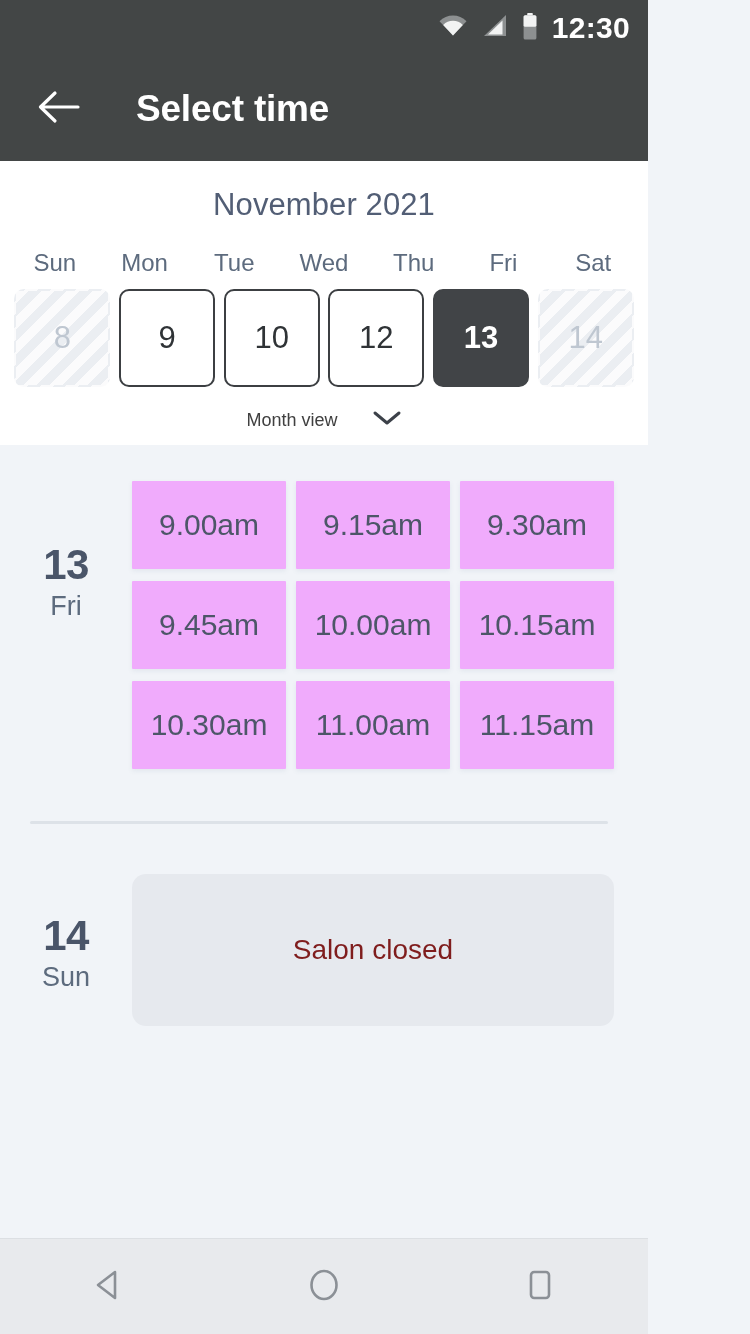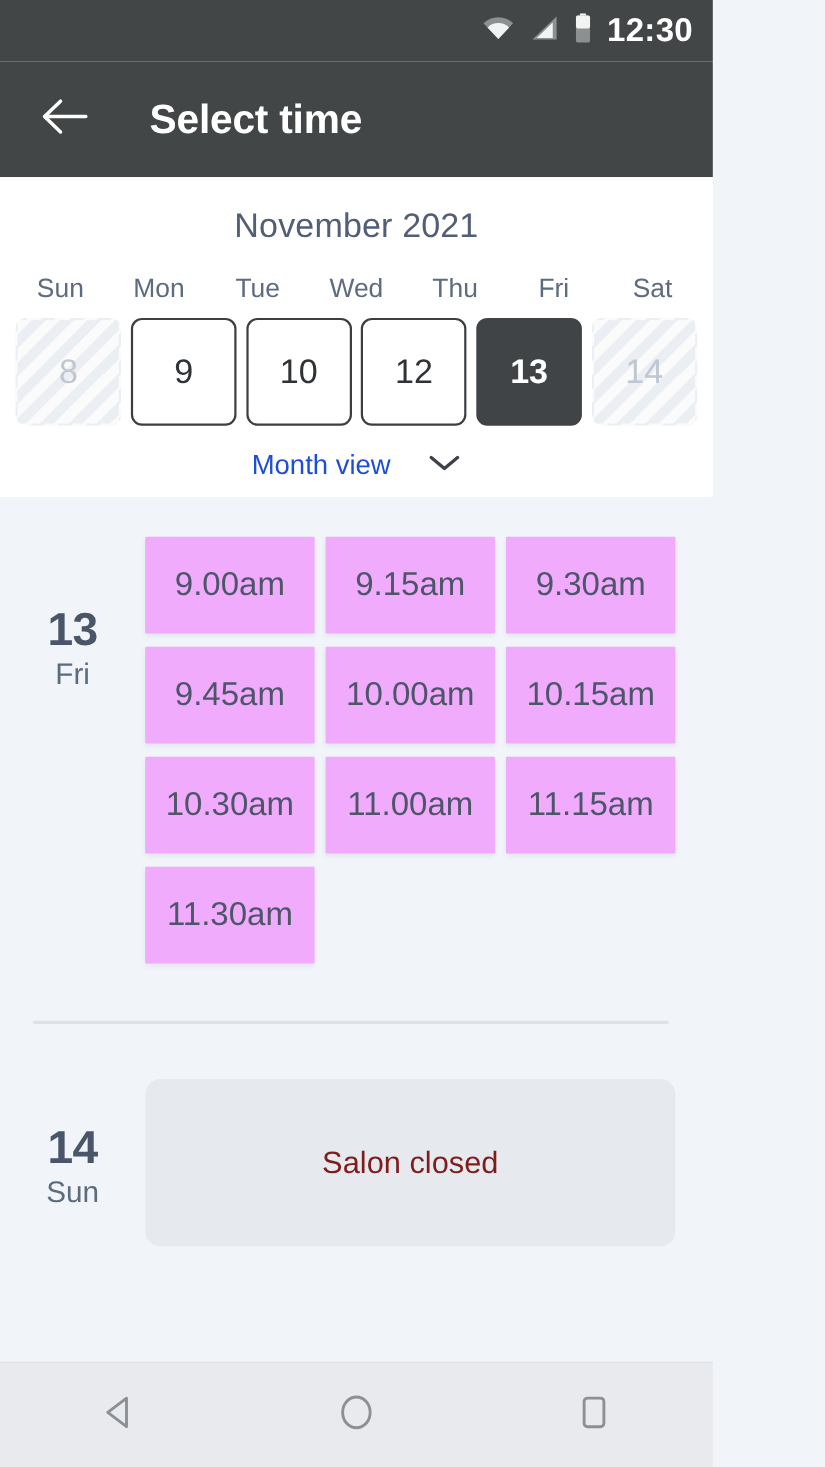--- a/index.html
+++ b/index.html
@@ -146,22 +146,22 @@
   }
   .view-toggle {
     margin-top: 22px;
     display: flex;
     align-items: center;
     justify-content: center;
     gap: 34px;
     cursor: pointer;
   }
   .view-toggle-label {
-    font-size: 25px;
-    color: #1d4ed8;
+    font-size: 18px;
+    color: #404040;
   }
   .chevron-icon { display: block; }
 
   
   .schedule {
     flex: 1 1 auto;
     background: #f1f4f8;
     overflow: hidden;
     padding-top: 36px;
   }
@@ -346,21 +346,20 @@
       <div class="slots-grid">
         <div class="slot">9.00am</div>
         <div class="slot">9.15am</div>
         <div class="slot">9.30am</div>
         <div class="slot">9.45am</div>
         <div class="slot">10.00am</div>
         <div class="slot">10.15am</div>
         <div class="slot">10.30am</div>
         <div class="slot">11.00am</div>
         <div class="slot">11.15am</div>
-        <div class="slot">11.30am</div>
       </div>
     </div>
 
     <div class="divider"></div>
 
     <div class="closed-group">
       <div class="day-label">
         <div class="dnum">14</div>
         <div class="dname">Sun</div>
       </div>

